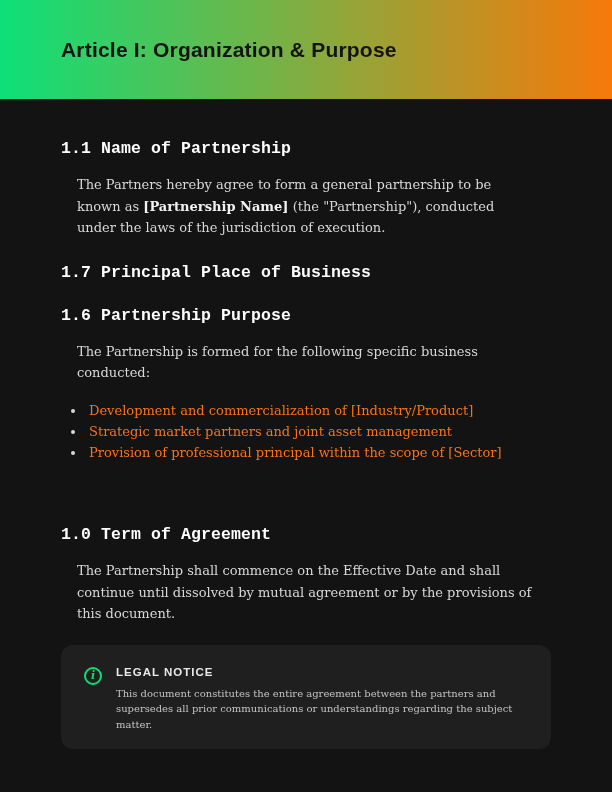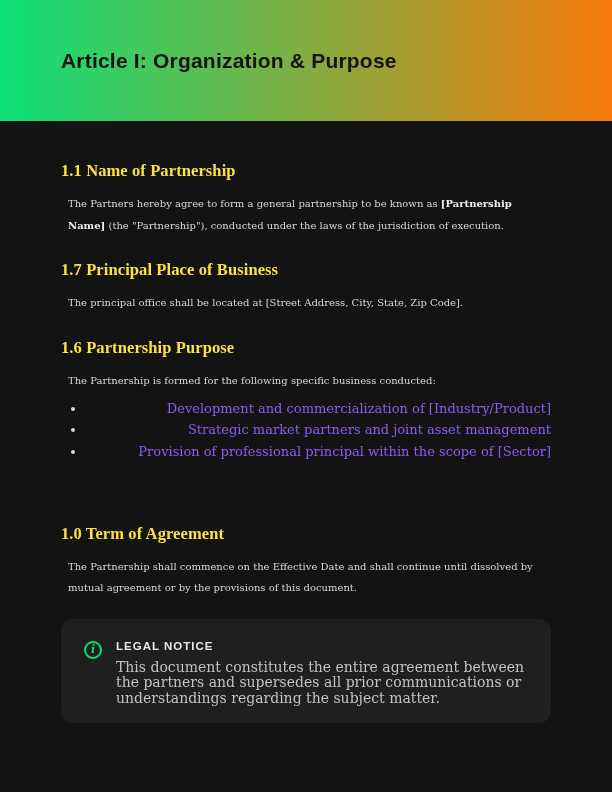--- a/index.html
+++ b/index.html
@@ -4,63 +4,62 @@
 <style>
   html, body { margin: 0; padding: 0; }
   body {
     width: 612px;
     height: 792px;
     background: #131313;
     font-family: "DejaVu Serif", serif;
     overflow: hidden;
   }
   .page-header {
-    height: 121px;
+    height: 99px;
     box-sizing: border-box;
     background: linear-gradient(90deg, #0de078 0%, #f7790a 100%);
     display: flex;
     align-items: center;
     padding: 0 61px;
   }
   .article-title {
     font-family: "Liberation Sans", sans-serif;
     font-weight: 700;
     font-size: 21px;
     letter-spacing: 0.2px;
     color: #141414;
     margin: 0;
   }
   .content {
     padding: 0 61px;
   }
   .section-heading {
-    font-family: Liberation Serif, serif;
+    font-family: Liberation Mono, monospace;
     font-weight: 700;
     font-size: 16.5px;
     letter-spacing: 0.1px;
-    color: #fde047;
+    color: #ffffff;
     margin: 24px 0 12px 0;
   }
   .section-heading.first { margin-top: 40px; }
   .section-heading.after-break { margin-top: 62px; }
   .body-text {
-    margin: 7px;
-    font-size: 10px;
+    margin: 16px;
+    font-size: 13px;
     line-height: 21.5px;
     color: #d8d8d8;
   }
   .body-text .bold-part {
     font-weight: 700;
     color: #f2f2f2;
   }
   .bullet-list {
     margin: 0;
     padding-left: 25px;
-    color: #8b5cf6;
-    text-align: right;
+    color: #f97316;
   }
   .bullet-list li {
     font-size: 13px;
     line-height: 21.3px;
     padding-left: 3px;
   }
   .bullet-list li::marker { color: #d8d8d8; }
   .notice-card {
     margin-top: 20px;
     background: #1f1f1f;
@@ -89,39 +88,38 @@
   .notice-title {
     font-family: "Liberation Sans", sans-serif;
     font-weight: 700;
     font-size: 11.5px;
     letter-spacing: 1px;
     color: #e8e8e8;
     margin: 2px 0 8px 0;
   }
   .notice-body {
     margin: 0;
-    font-size: 14px;
+    font-size: 10px;
     line-height: 15.5px;
     color: #c3c3c3;
   }
 </style>
 </head>
 <body>
 
 <header class="page-header">
   <h1 class="article-title">Article I: Organization &amp; Purpose</h1>
 </header>
 
 <main class="content">
 
   <h2 class="section-heading first">1.1 Name of Partnership</h2>
   <p class="body-text"><span>The Partners hereby agree to form a general partnership to be known as </span><span class="bold-part">[Partnership Name]</span><span> (the "Partnership"), conducted under the laws of the jurisdiction of execution.</span></p>
 
   <h2 class="section-heading">1.7 Principal Place of Business</h2>
-  <p class="body-text">The principal office shall be located at [Street Address, City, State, Zip Code].</p>
 
   <h2 class="section-heading">1.6 Partnership Purpose</h2>
   <p class="body-text">The Partnership is formed for the following specific business conducted:</p>
   <ul class="bullet-list">
     <li>Development and commercialization of [Industry/Product]</li>
     <li>Strategic market partners and joint asset management</li>
     <li>Provision of professional principal within the scope of [Sector]</li>
   </ul>
 
   <h2 class="section-heading after-break">1.0 Term of Agreement</h2>

